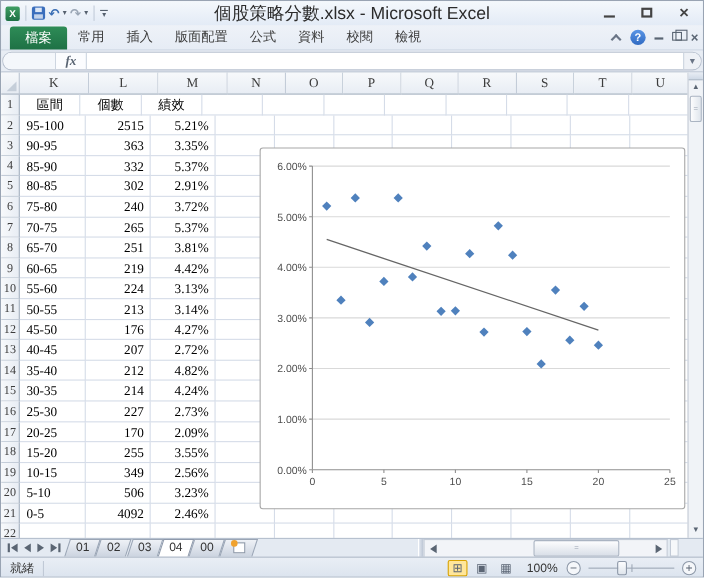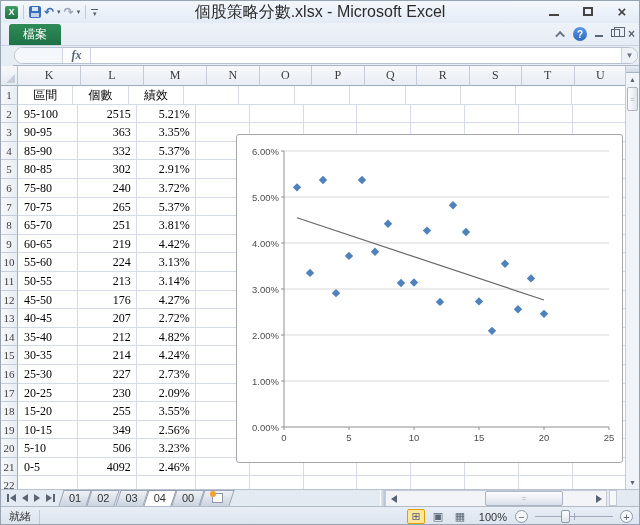--- a/index.html
+++ b/index.html
@@ -40,21 +40,21 @@
   .chev-up { width:7px; height:7px; border-left:2px solid #6a7586; border-top:2px solid #6a7586; transform:rotate(45deg) translateY(2px); }
   .helpbtn { width:14px; height:14px; border-radius:50%; background:linear-gradient(#5b96e6,#2f6ac2); color:#fff;
     font-size:10px; font-weight:bold; display:flex; align-items:center; justify-content:center; }
   .mini { color:#5a6573; font-size:10px; line-height:10px; }
   .wbk-min { display:inline-block; width:8px; height:2px; background:#5a6573; }
   .wbk-rest { position:relative; display:inline-block; width:9px; height:8px; border:1px solid #5a6573; background:#eef2f8; }
   .wbk-rest::before { content:""; position:absolute; top:-3px; left:2px; width:9px; height:8px; border:1px solid #5a6573; }
   .wbk-close { font-size:12px; font-weight:bold; color:#5a6573; line-height:10px; }
 
   
-  .fbar { position:absolute; top:45px; left:12px; right:0; height:20px; background:#e8edf4;
+  .fbar { position:absolute; top:45px; left:0; right:0; height:20px; background:#e8edf4;
     border-bottom:1px solid #aab6c5; display:flex; align-items:center; padding:1px 1px; }
   .fbar-inner { display:flex; align-items:center; height:17px; flex:1; border:1px solid #b9c2d0; border-radius:9px; background:#fff; overflow:hidden; }
   .namebox { width:48px; height:100%; background:#f4f7fb; border-right:1px solid #cdd5e0; font-size:11px; padding-left:6px; line-height:16px; color:#333; }
   .fxbox { width:28px; height:100%; border-right:1px solid #cdd5e0; font-family:"Liberation Serif",serif;
     font-style:italic; font-weight:bold; font-size:12px; color:#5a6573; display:flex; align-items:center; justify-content:center; background:#fbfcfe; }
   .finput { flex:1; height:100%; font-size:11px; padding-left:4px; color:#000; }
   .fexpand { width:16px; height:100%; background:#eef1f6; border-left:1px solid #cdd5e0; color:#6a7586; font-size:8px;
     display:flex; align-items:center; justify-content:center; }
 
   
@@ -157,20 +157,29 @@
     <div class="title">個股策略分數.xlsx - Microsoft Excel</div>
     <div class="winbtns">
       <span class="winbtn"><span class="wb-min"></span></span>
       <span class="winbtn"><span class="wb-max"></span></span>
       <span class="winbtn wb-close">×</span>
     </div>
   </div>
 
   <div class="ribbonrow">
     <div class="filetab">檔案</div>
+    <div class="rtabs" id="ribbon-tabs">
+        <span class="rtab">常用</span>
+        <span class="rtab">插入</span>
+        <span class="rtab">版面配置</span>
+        <span class="rtab">公式</span>
+        <span class="rtab">資料</span>
+        <span class="rtab">校閱</span>
+        <span class="rtab">檢視</span>
+      </div>
     <div class="ribbon-right">
       <span class="chev-up"></span>
       <span class="helpbtn">?</span>
       <span class="mini"><span class="wbk-min"></span></span>
       <span class="mini"><span class="wbk-rest"></span></span>
       <span class="wbk-close">×</span>
     </div>
   </div>
 
   <div class="fbar">
@@ -409,21 +418,21 @@
           <div class="cell"></div>
           <div class="cell"></div>
           <div class="cell"></div>
           <div class="cell"></div>
           <div class="cell"></div>
           <div class="cell"></div>
         </div>
         <div class="grow">
           <div class="rowhdr">17</div>
           <div class="cell wfix lft">20-25</div>
-          <div class="cell wfix rgt">230</div>
+          <div class="cell wfix rgt">170</div>
           <div class="cell wfix rgt">2.09%</div>
           <div class="cell"></div>
           <div class="cell"></div>
           <div class="cell"></div>
           <div class="cell"></div>
           <div class="cell"></div>
           <div class="cell"></div>
           <div class="cell"></div>
           <div class="cell"></div>
         </div>

